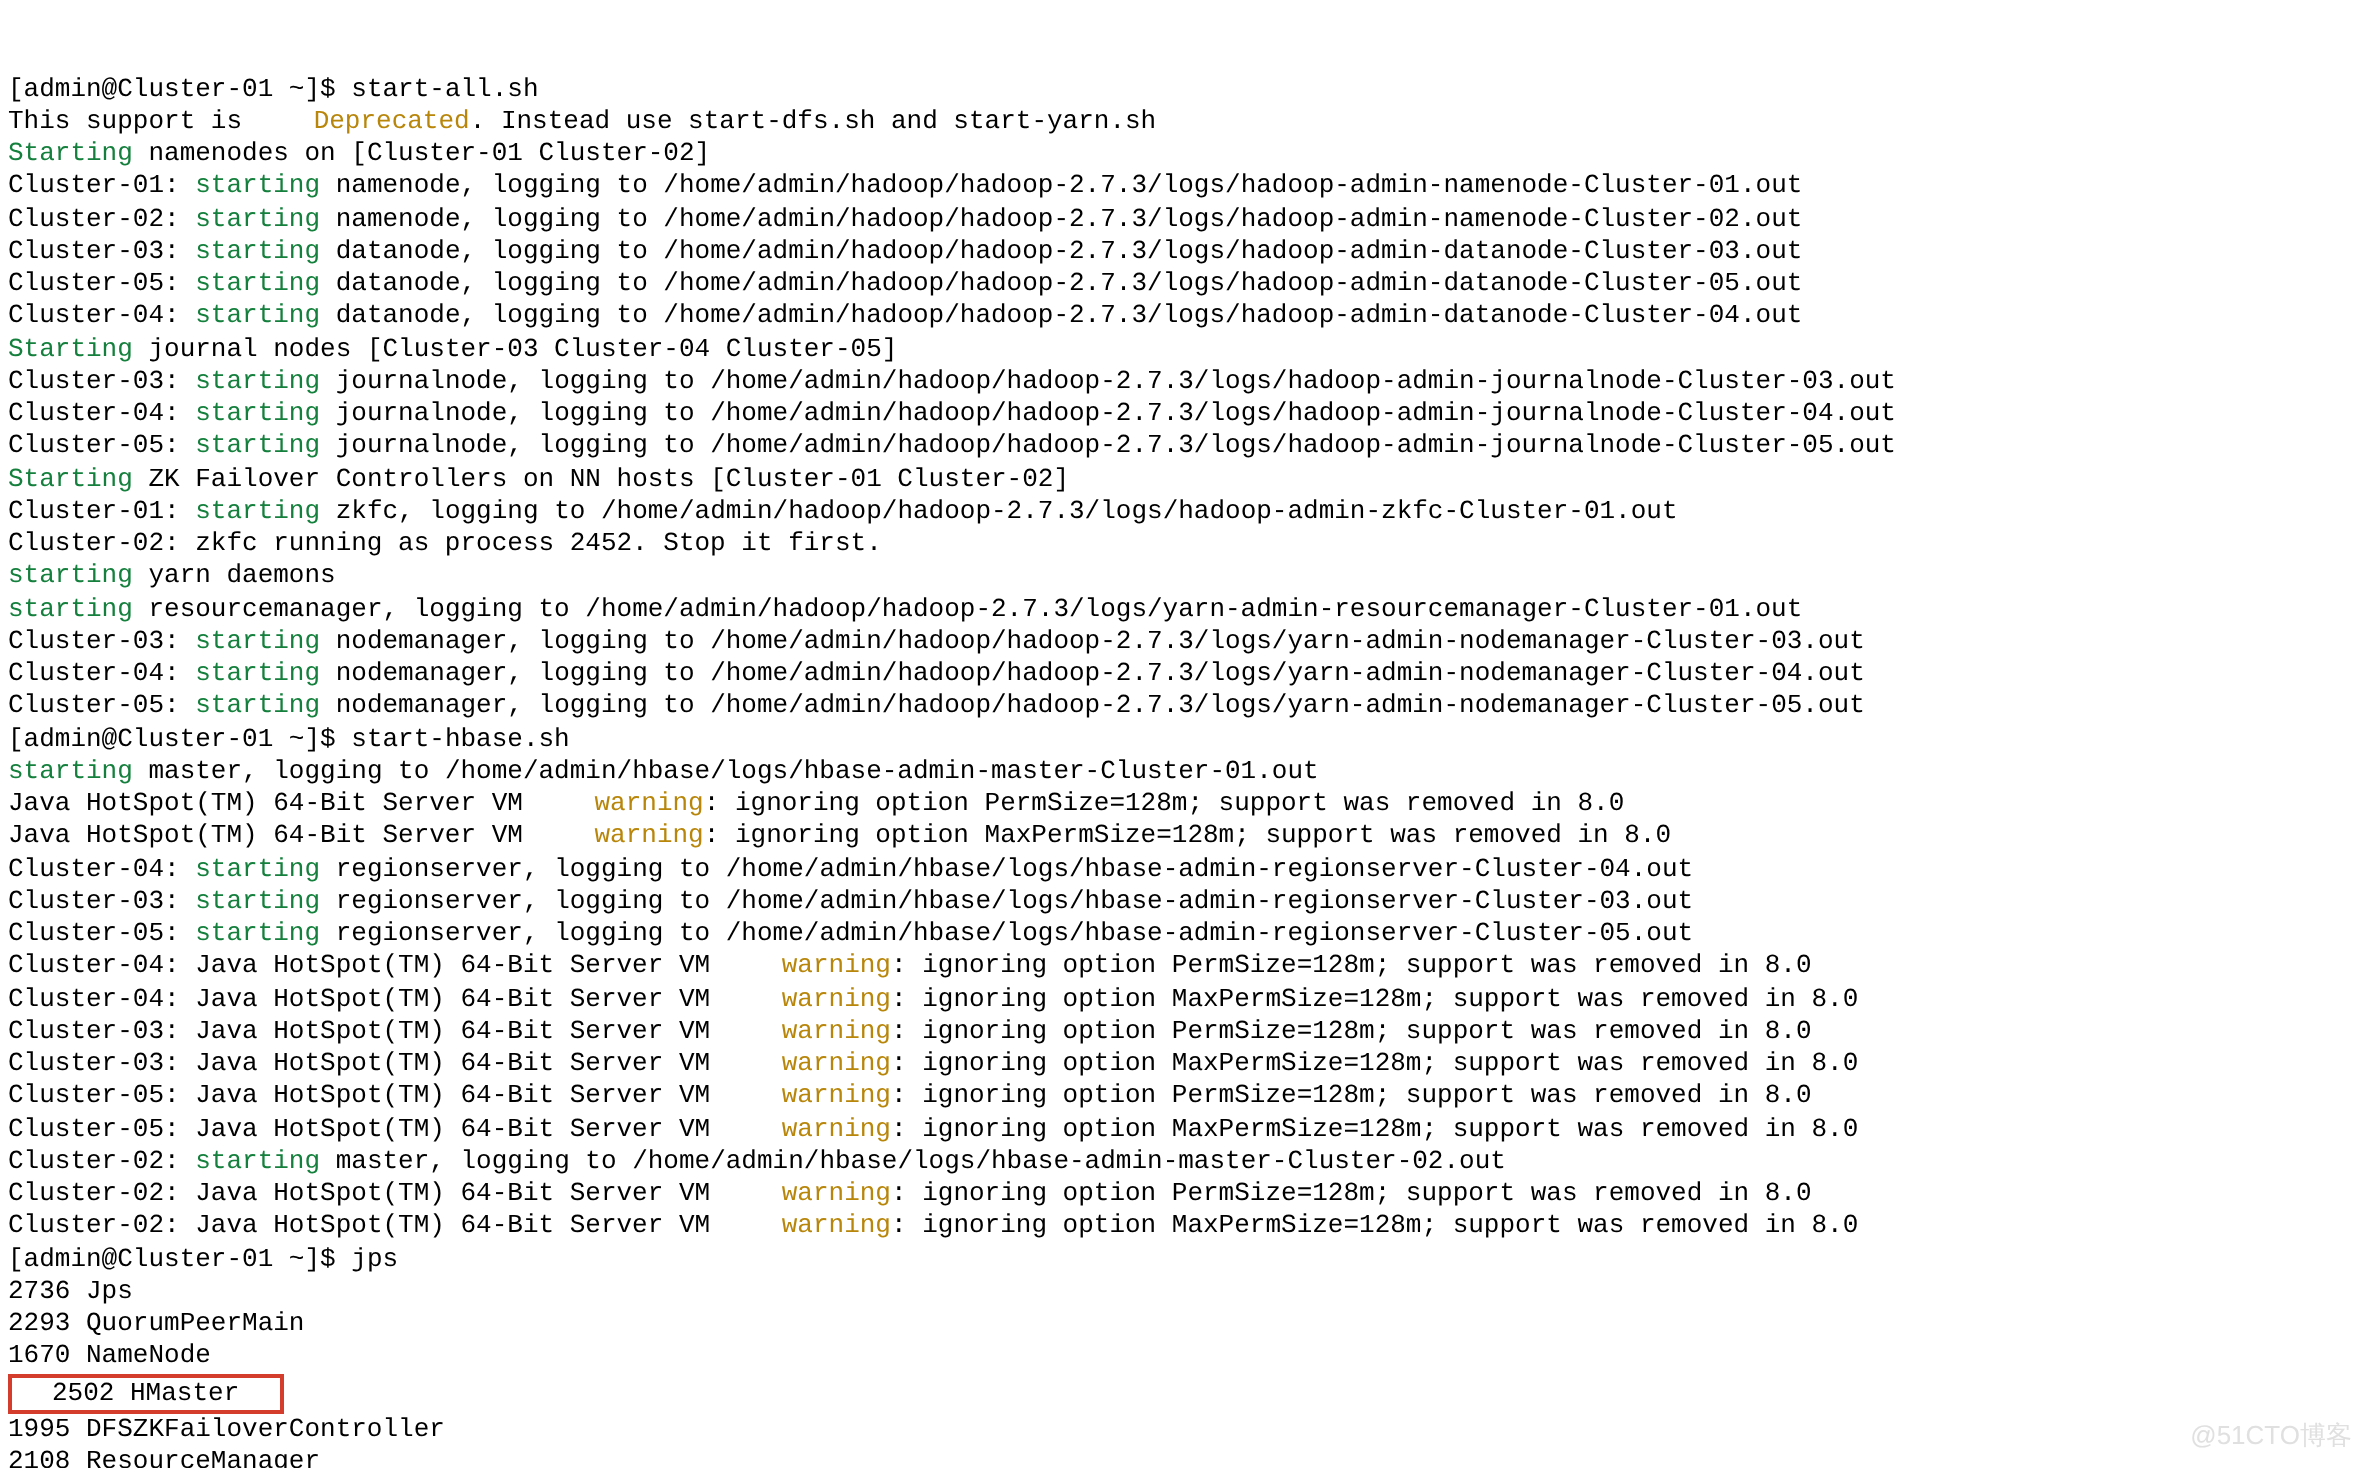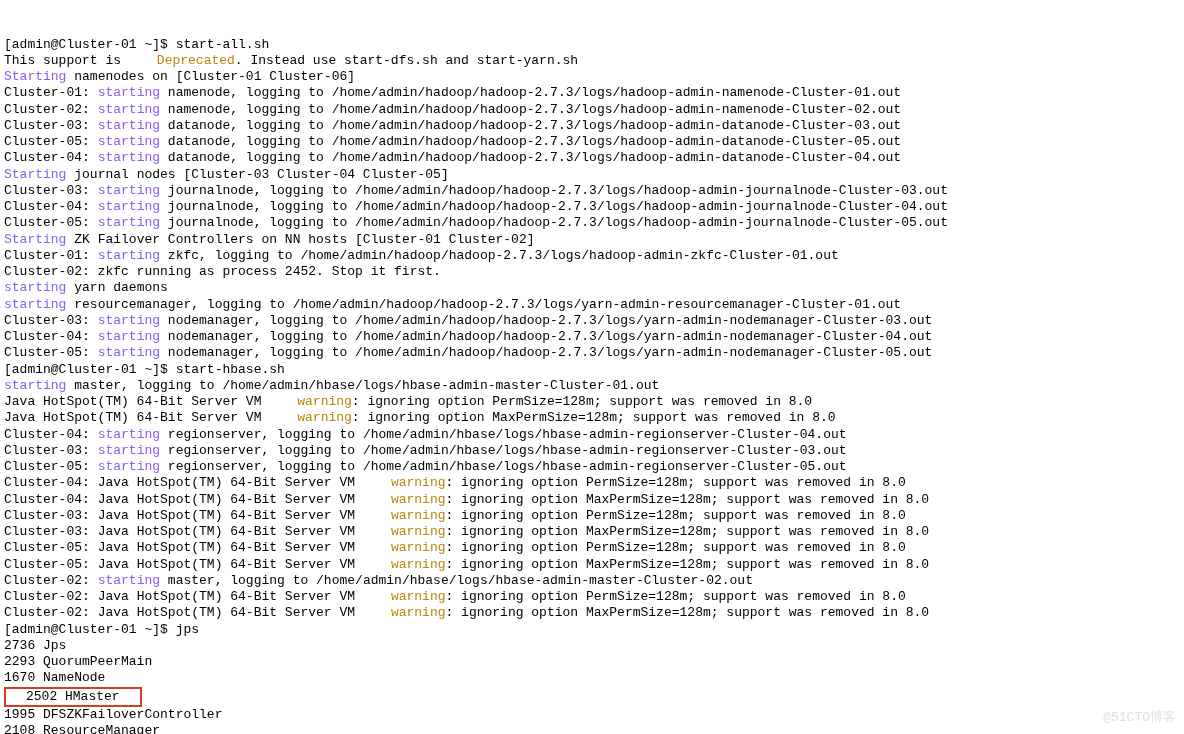--- a/index.html
+++ b/index.html
@@ -7,42 +7,42 @@
     padding: 4px;
     background: #ffffff;
     font-family: "Consolas", "Courier New", monospace;
     font-size: 13px;
     line-height: 1.25;
     color: #000000;
     white-space: pre;
     width: 1184px;
     box-sizing: border-box;
   }
-  .cyan { color: #8b5cf6; }
+  .cyan { color: #15803d; }
   .yellow { color: #b8860b; margin-left: 28px; }
   .highlight {
     border: 2px solid #d43c2c;
     display: inline-block;
     padding: 0 20px;
   }
   .watermark {
     position: fixed;
     right: 8px;
     bottom: 8px;
     color: #e0e0e0;
     font-size: 13px;
-    font-family: Liberation Mono, monospace;
+    font-family: Liberation Sans, sans-serif;
   }
 </style>
 </head>
 <body>
 
 <div><span>[admin@Cluster-01 ~]$ </span><span>start-all.sh</span>
 <span>This support is </span><span class="yellow">Deprecated</span><span>. Instead use start-dfs.sh and start-yarn.sh</span>
-<span class="cyan">Starting</span><span> namenodes on [Cluster-01 Cluster-06]</span>
+<span class="cyan">Starting</span><span> namenodes on [Cluster-01 Cluster-02]</span>
 <span>Cluster-01: </span><span class="cyan">starting</span><span> namenode, logging to /home/admin/hadoop/hadoop-2.7.3/logs/hadoop-admin-namenode-Cluster-01.out</span>
 <span>Cluster-02: </span><span class="cyan">starting</span><span> namenode, logging to /home/admin/hadoop/hadoop-2.7.3/logs/hadoop-admin-namenode-Cluster-02.out</span>
 <span>Cluster-03: </span><span class="cyan">starting</span><span> datanode, logging to /home/admin/hadoop/hadoop-2.7.3/logs/hadoop-admin-datanode-Cluster-03.out</span>
 <span>Cluster-05: </span><span class="cyan">starting</span><span> datanode, logging to /home/admin/hadoop/hadoop-2.7.3/logs/hadoop-admin-datanode-Cluster-05.out</span>
 <span>Cluster-04: </span><span class="cyan">starting</span><span> datanode, logging to /home/admin/hadoop/hadoop-2.7.3/logs/hadoop-admin-datanode-Cluster-04.out</span>
 <span class="cyan">Starting</span><span> journal nodes [Cluster-03 Cluster-04 Cluster-05]</span>
 <span>Cluster-03: </span><span class="cyan">starting</span><span> journalnode, logging to /home/admin/hadoop/hadoop-2.7.3/logs/hadoop-admin-journalnode-Cluster-03.out</span>
 <span>Cluster-04: </span><span class="cyan">starting</span><span> journalnode, logging to /home/admin/hadoop/hadoop-2.7.3/logs/hadoop-admin-journalnode-Cluster-04.out</span>
 <span>Cluster-05: </span><span class="cyan">starting</span><span> journalnode, logging to /home/admin/hadoop/hadoop-2.7.3/logs/hadoop-admin-journalnode-Cluster-05.out</span>
 <span class="cyan">Starting</span><span> ZK Failover Controllers on NN hosts [Cluster-01 Cluster-02]</span>

